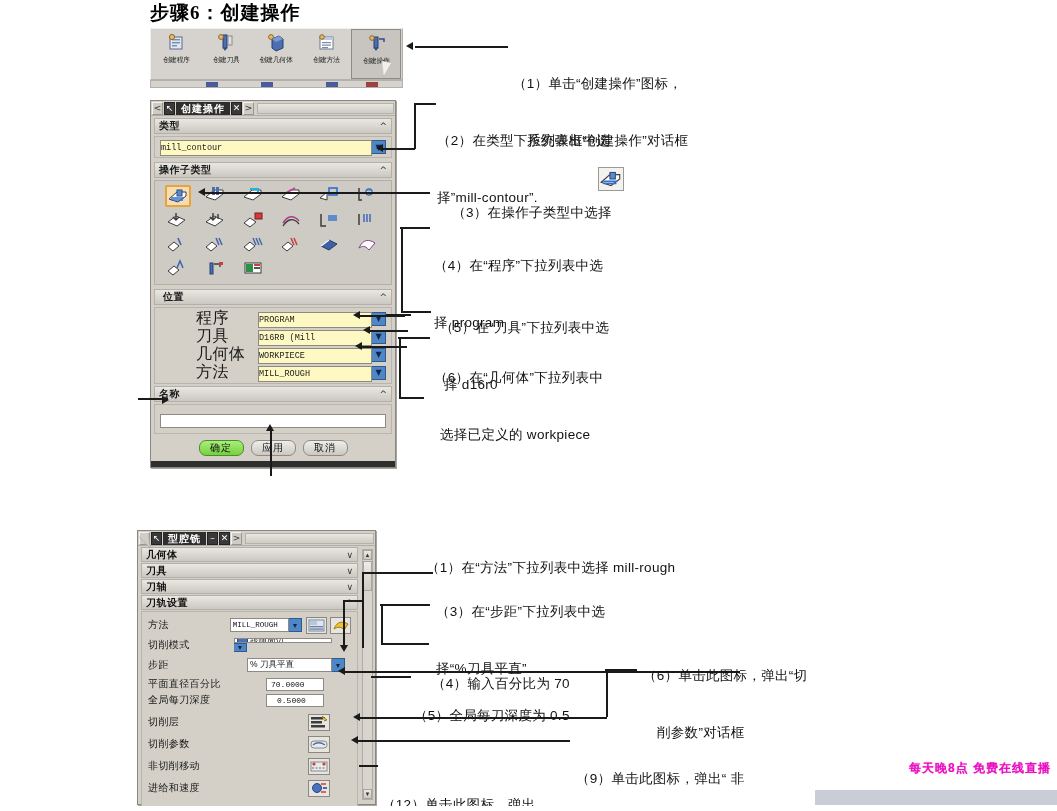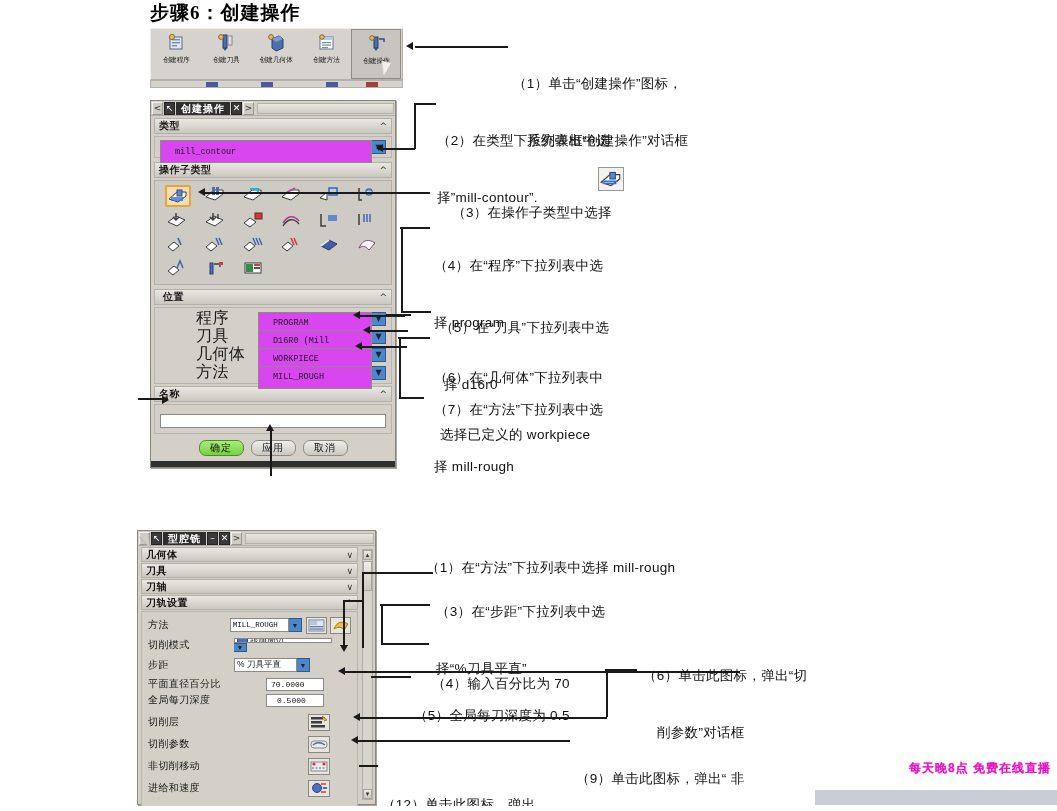--- a/index.html
+++ b/index.html
@@ -214,28 +214,28 @@
     margin-left: 36px;
   }
   .combo {
     flex: 1;
     display: flex; align-items: stretch;
     height: 14px;
     position: relative;
   }
   .combo input, .combo .cval {
     flex: 1;
-    background: #d946ef;
+    background: #fef9c3;
     border: 1px solid #8d8a84;
     font-family: "Liberation Mono", "DejaVu Sans Mono", monospace;
     font-size: 8.5px;
     color: #1a1a1a;
-    padding: 0 14px;
+    padding: 0 0;
     line-height: 12px;
-    height: 23px;
+    height: 16px;
     display: flex; align-items: center;
     overflow: hidden;
     white-space: nowrap;
   }
   .combo .arrowbtn {
     width: 14px;
     background: #4f86c6;
     border: 1px solid #2e5a8e;
     border-left: none;
     display: flex; align-items: center; justify-content: center;
@@ -739,24 +739,20 @@
   <div class="lead h" style="left:370px; top:330px; width:38px;"></div>
   <div class="anno" style="left:434px; top:330px;">
     <div>（6）在“几何体”下拉列表中</div>
     <div style="padding-left:6px">选择已定义的 workpiece</div>
   </div>
 
   <div class="lead v" style="left:399px; top:337px; height:61px;"></div>
   <div class="lead h" style="left:399px; top:397px; width:25px;"></div>
   <div class="arrow-l" style="left:355px; top:342px;"></div>
   <div class="lead h" style="left:362px; top:346px; width:45px;"></div>
-  <div class="anno" style="left:434px; top:362px;">
-    <div>（7）在“方法”下拉列表中选</div>
-    <div style="padding-left:-4px">择 mill-rough</div>
-  </div>
 
   <div class="lead h" style="left:138px; top:398px; width:30px;"></div>
   <div class="arrow-r" style="left:162px; top:396px;"></div>
 
   <div class="lead v" style="left:270px; top:430px; height:46px;"></div>
   <div class="arrow-u" style="left:266px; top:424px;"></div>
 
   <div class="dlg" style="left:137px; top:530px; width:239px; height:275px;">
     <div class="dlg-title">
       <div class="tbtn">&lt;</div>
@@ -814,21 +810,21 @@
             <div class="mval">
               <span style="display:inline-block;width:11px;height:9px;background:#4a6fbd;border:1px solid #2b4a86;"></span>
               <span>跟随周边</span>
             </div>
             <div class="marr">▼</div>
           </div>
         </div>
 
         <div class="prow">
           <div class="plab">步距</div>
-          <div class="modecombo" style="width:76px;">
+          <div class="modecombo" style="width:98px;margin-left:13px;">
             <div class="mval">% 刀具平直</div>
             <div class="marr">▼</div>
           </div>
         </div>
 
         <div class="prow" style="height:14px;margin-bottom:2px;">
           <div class="plab" style="width:118px;">平面直径百分比</div>
           <div class="numfield">70.0000</div>
         </div>
 

